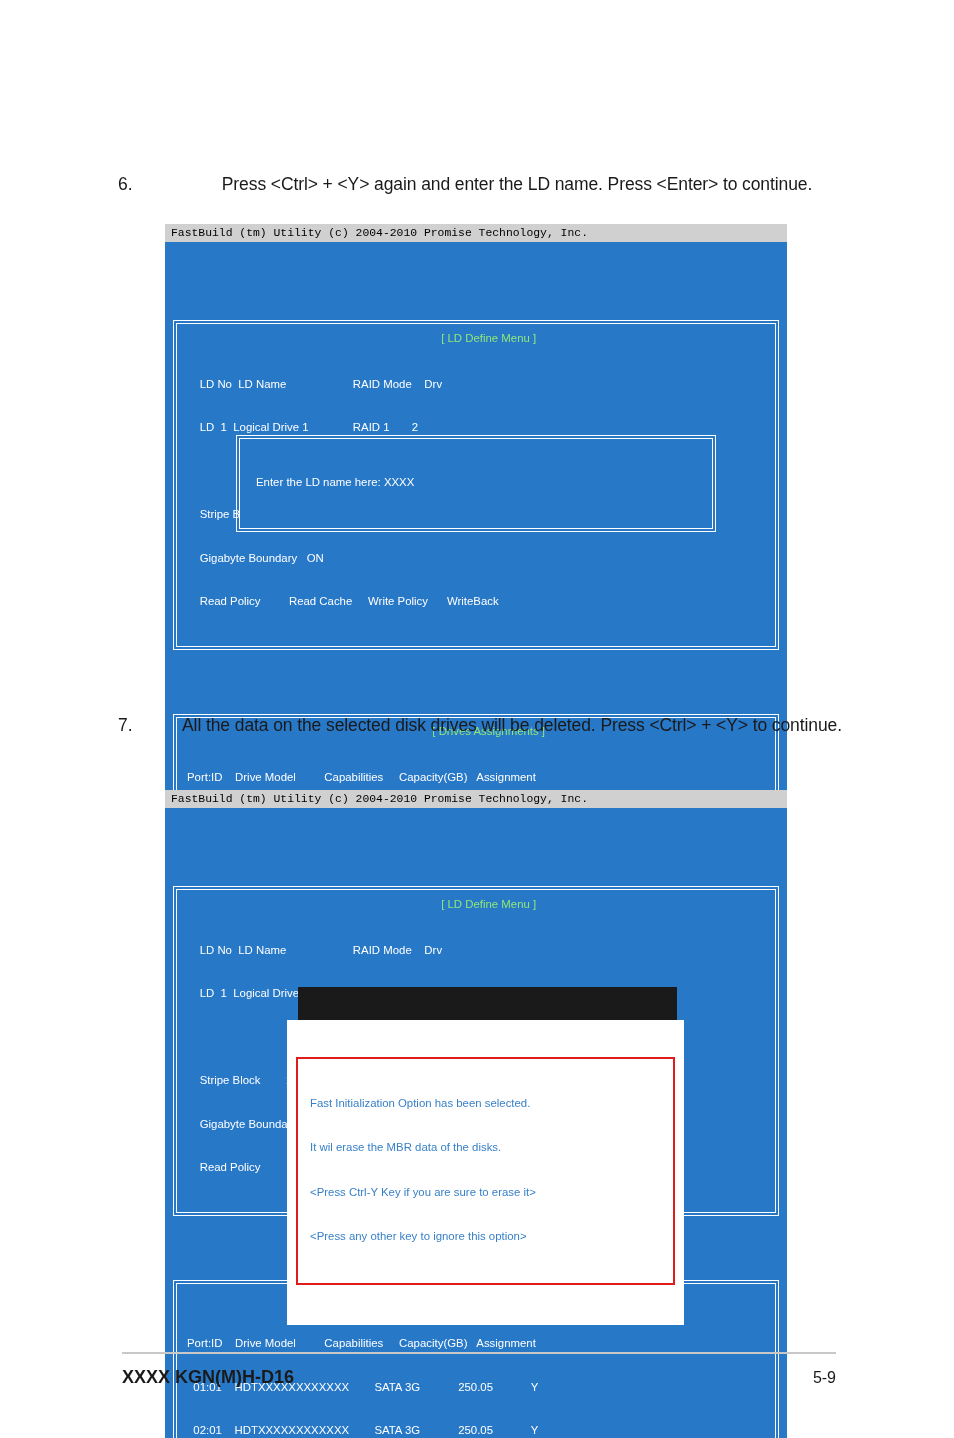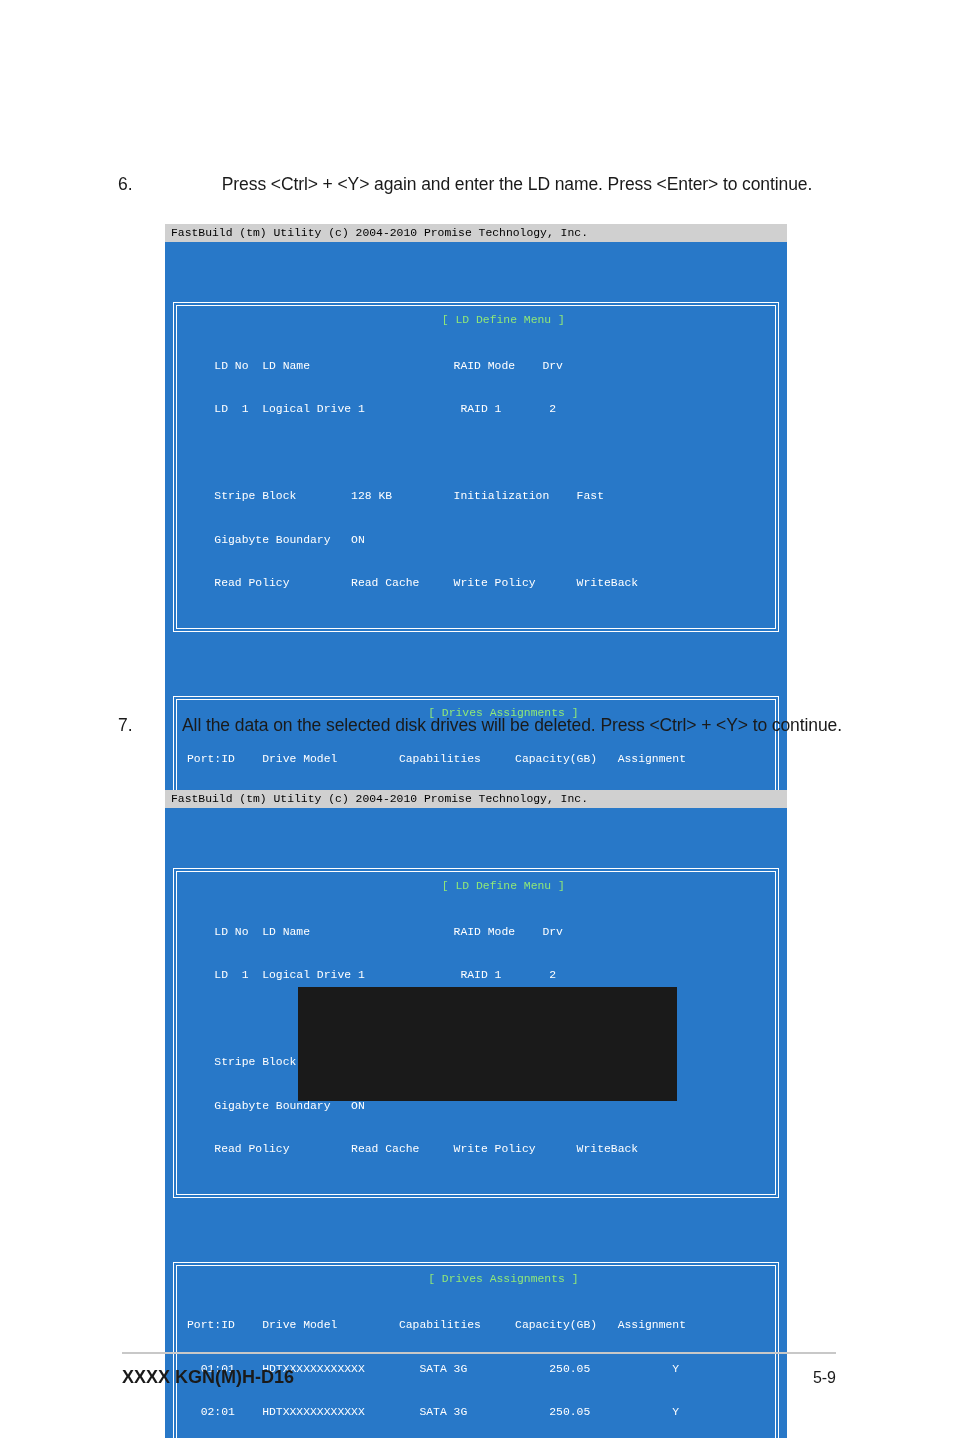--- a/index.html
+++ b/index.html
@@ -53,22 +53,22 @@
     font-family: "Liberation Mono", "DejaVu Sans Mono", monospace;
     font-size: 11.4px;
     line-height: 16px;
     height: 16px;
     padding: 1px 0 1px 6px;
     white-space: pre;
     letter-spacing: 0px;
   }
   .bios-body {
     background: #2878c8;
-    padding: 2px 8px 8px 8px;
-    font-family: Liberation Mono, monospace;
+    padding: 20px 8px 8px 8px;
+    font-family: Liberation Sans, sans-serif;
     font-size: 11.4px;
     line-height: 14.5px;
     color: #ffffff;
     position: relative;
     white-space: pre;
   }
 
   
   .panel {
     border: 1px solid #ffffff;
@@ -211,20 +211,23 @@
     
     <div class="panel">
       <div class="panel-caption">
         <span>[ Keys Available ]</span>
       </div>
       <div class="row">[↑] Up [↓] Down [PaUp/PaDn] Switch Page [Space] Change Option</div>
       <div class="row">[Ctrl+Y] Save  [ESC] Exit</div>
     </div>
 
     
+    <div class="ldname-dialog">
+      <div class="row">Enter the LD name here: XXXX</div>
+    </div>
 
   </div>
 </div>
 
 <div class="step" id="step7">
   <div class="step-num">7.</div>
   <div class="step-text">All the data on the selected disk drives will be deleted. Press &lt;Ctrl&gt; + &lt;Y&gt; to continue.</div>
 </div>
 
 <div class="bios" id="bios2">
@@ -257,20 +260,28 @@
       
       
     </div>
 
     
     
 
     
     <div class="warn-wrap">
       <div class="warn-shadow"></div>
+      <div class="warn-dialog">
+        <div class="warn-inner">
+          <div class="row">Fast Initialization Option has been selected.</div>
+          <div class="row">It wil erase the MBR data of the disks.</div>
+          <div class="row">&lt;Press Ctrl-Y Key if you are sure to erase it&gt;</div>
+          <div class="row">&lt;Press any other key to ignore this option&gt;</div>
+        </div>
+      </div>
     </div>
 
   </div>
 </div>
 
 <div class="footer-rule"></div>
 <div class="footer-left">XXXX KGN(M)H-D16</div>
 <div class="footer-right">5-9</div>
 
 </body></html>

